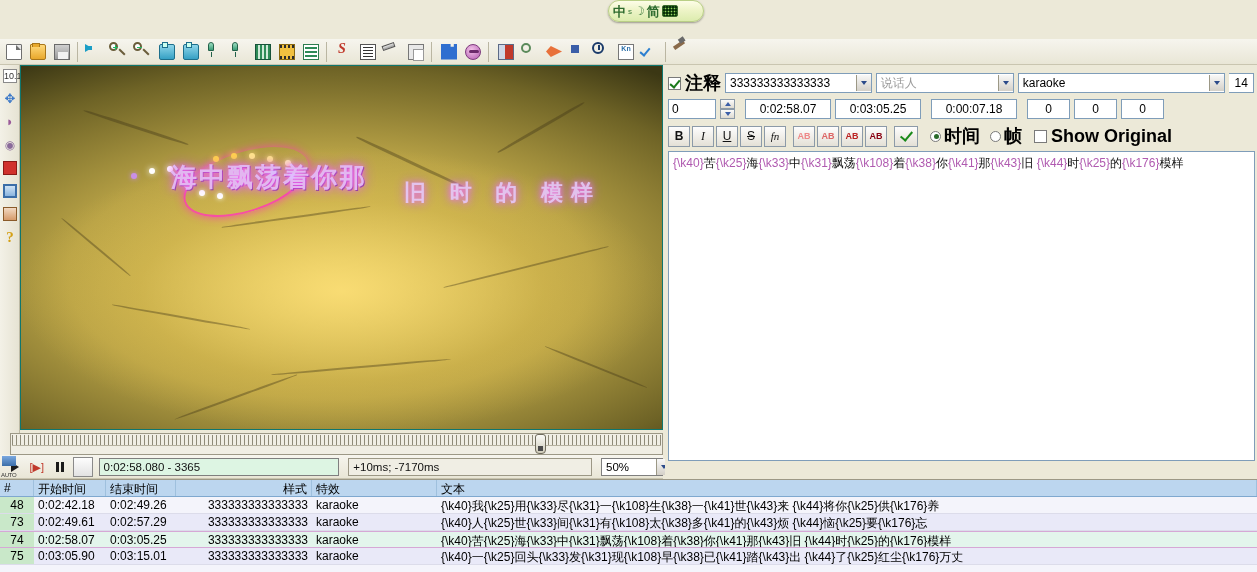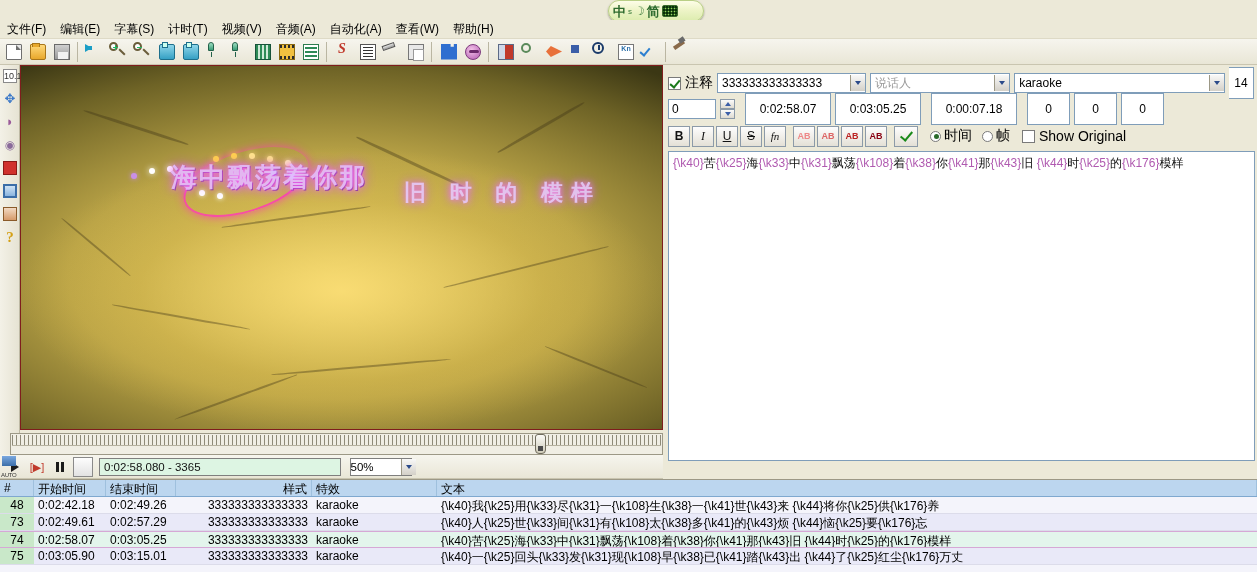--- a/index.html
+++ b/index.html
@@ -137,21 +137,21 @@
   .g-rot { color:#9a5a9a; font-size:13px; line-height:14px; text-align:center; }
   .g-eye { color:#8a6a9a; font-size:12px; line-height:14px; text-align:center; }
   .g-stop{ left:4px; top:5px; width:10px; height:10px; background:#d0312d; border:1px solid #8a1a17; }
   .g-crop{ background:linear-gradient(#cfe3f5,#8ab4de); border:2px solid #3b6ea8; }
   .g-vec { background:linear-gradient(#f2d9c2,#d69a6a); border:1px solid #8a5a2a; }
   .g-help{ color:#d4a017; font:bold 15px "Liberation Serif",serif; text-align:center; line-height:14px; }
 
   
   .videowrap {
     position: absolute; left: 20px; top: 65px; width: 643px; height: 365px;
-    background: #7f1d1d; overflow: hidden;
+    background: #0f766e; overflow: hidden;
   }
   .videoimg {
     position: absolute; left: 1px; top: 1px; width: 641px; height: 363px;
     background:
       radial-gradient(ellipse 70% 55% at 50% 62%, rgba(255,225,120,.85) 0%, rgba(230,195,80,.35) 45%, rgba(0,0,0,0) 72%),
       radial-gradient(ellipse 85% 70% at 48% 58%, #d8c25c 0%, #b8a246 48%, #6e6326 82%, #3b3714 100%),
       linear-gradient(160deg,#5f5a27 0%,#8e8234 25%,#b9a645 55%,#7d7430 85%,#3c3713 100%);
   }
   .fiber { position:absolute; background: rgba(60,50,20,.38); border-radius: 40%; }
   .vid-top-text {
@@ -212,52 +212,52 @@
   .pb-auto{ width:20px;height:20px;border:1px solid #8a8a8a;background:linear-gradient(#fdfdfd,#e2e2e2);}
   .pb-auto span{position:absolute;left:2px;top:1px;width:14px;height:10px;background:linear-gradient(#7aa8e0,#3b6ea8);}
   .pb-auto b{position:absolute;left:1px;bottom:0px;font:6px "Liberation Sans",sans-serif;color:#333;letter-spacing:-.3px;}
   .tfield{
     height:18px; border:1px solid #7f7f7f; background:#ddf5e3;
     display:flex; align-items:center; padding:0 4px; font-size:11.5px; color:#111;
   }
   .tfield.grey{ background:#f0eee4; border:1px solid #9c9886; }
   .zoomsel{
     width:62px; height:18px; border:1px solid #7f7f7f; background:#fff;
-    display:flex; align-items:center; justify-content:center; padding:1px 0 0 4px;
+    display:flex; align-items:center; justify-content:space-between; padding:1px 0 0 4px;
     font-size:11.5px;
     gap:27px;
   }
   .dd-arrow{
     width:15px;height:16px;background:linear-gradient(#f8f8f8,#d4d0c8);
     border-left:1px solid #9c9886; position:relative; flex:0 0 auto;
   }
   .dd-arrow::after{content:"";position:absolute;left:4px;top:6px;border-style:solid;border-width:4px 3.5px 0 3.5px;border-color:#2b4a8a transparent transparent transparent;}
 
   
   .rightpanel{
     position:absolute; left:665px; top:65px; width:592px; height:414px;
     background:#ece9d8;
   }
   .rowA{ position:absolute; left:3px; top:7px; width:586px; height:22px; display:flex; align-items:center; gap:4px; }
   .chk{ width:13px;height:13px;border:1px solid #7a7a7a;background:#fff;position:relative;flex:0 0 auto;}
   .chk.on::after{content:"";position:absolute;left:3px;top:0px;width:4px;height:8px;border-right:2px solid #1a7a1a;border-bottom:2px solid #1a7a1a;transform:rotate(40deg);}
-  .lbl{ font-size:14px; color:#000; white-space:nowrap; }
+  .lbl{ font-size:18px; color:#000; white-space:nowrap;font-weight:bold; }
   .combo{
     height:20px; border:1px solid #7f9db9; background:#fff;
     display:flex; align-items:center; justify-content:space-between; padding:0 0 0 4px;
     font-size:12px; color:#000; overflow:hidden;
   }
   .combo.ph{ color:#9a9a9a; }
   .rowB{ position:absolute; left:3px; top:33px; width:586px; height:22px; display:flex; align-items:center; gap:4px; }
   .spin{ width:48px;height:20px;border:1px solid #7f9db9;background:#fff;display:flex;align-items:center;padding:0 3px;font-size:12px;}
   .spinbtns{ width:15px;height:20px;display:flex;flex-direction:column;flex:0 0 auto;}
   .spinbtns div{flex:1;background:linear-gradient(#fbfbfb,#dedad0);border:1px solid #8c9aa8;position:relative;}
   .spinbtns div::after{content:"";position:absolute;left:4px;top:2px;border-style:solid;border-width:0 3px 4px 3px;border-color:transparent transparent #3b5ea8 transparent;}
   .spinbtns div:last-child::after{border-width:4px 3px 0 3px;border-color:#3b5ea8 transparent transparent transparent;}
-  .tbox{ height:32px; border:1px solid #7f9db9; background:#fff; display:flex; align-items:center; justify-content:center; font-size:12px; color:#000;}
+  .tbox{ height:20px; border:1px solid #7f9db9; background:#fff; display:flex; align-items:center; justify-content:center; font-size:12px; color:#000;}
 
   .rowC{ position:absolute; left:3px; top:59px; width:586px; height:24px; display:flex; align-items:center; gap:2px; }
   .fbtn{
     width:22px;height:21px;border:1px solid #8c9aa8;
     background:linear-gradient(#fdfdfd,#e4e0d6);
     display:flex;align-items:center;justify-content:center;
     font-size:12px; color:#111;
   }
   .fbtn.b{font-weight:bold;} .fbtn.i{font-style:italic;font-family:"Liberation Serif",serif;}
   .fbtn.u{text-decoration:underline;} .fbtn.s{text-decoration:line-through;}
@@ -305,31 +305,20 @@
 
 
   <div class="ime-bar">
     <span class="ime-glyph">中</span>
     <span style="font-size:8px;color:#3a7a3a;">s</span>
     <span style="font-size:12px;color:#3a7a3a;">☽</span>
     <span class="ime-glyph">简</span>
     <span class="ime-kbd"></span>
   </div>
 
-  <div class="menubar" id="menubar">
-      <div class="menuitem">文件(F)</div>
-      <div class="menuitem">编辑(E)</div>
-      <div class="menuitem">字幕(S)</div>
-      <div class="menuitem">计时(T)</div>
-      <div class="menuitem">视频(V)</div>
-      <div class="menuitem">音频(A)</div>
-      <div class="menuitem">自动化(A)</div>
-      <div class="menuitem">查看(W)</div>
-      <div class="menuitem">帮助(H)</div>
-    </div>
 
   <div class="toolbar" id="toolbar">
       <div class="tbtn">
         <span class="ic ic-page"></span>
       </div>
       <div class="tbtn">
         <span class="ic ic-folder"></span>
       </div>
       <div class="tbtn">
         <span class="ic ic-save"></span>
@@ -488,20 +477,21 @@
 
   <div class="playbar">
     <div class="pbtn pb-play"></div>
     <div class="pbtn pb-playsel">[▶]</div>
     <div class="pbtn pb-pause"></div>
     <div class="pb-auto">
         <span></span>
         <b>AUTO</b>
       </div>
     <div class="tfield" style="width:242px;margin-left:3px;">0:02:58.080 - 3365</div>
+    <div class="tfield grey" style="width:245px;margin-left:6px;">+10ms; -7170ms</div>
     <div class="zoomsel" style="margin-left:6px;">
       <span>50%</span>
       <span class="dd-arrow"></span>
     </div>
   </div>
 
   <div class="rightpanel">
 
     <div class="rowA">
       <span class="chk on"></span>

